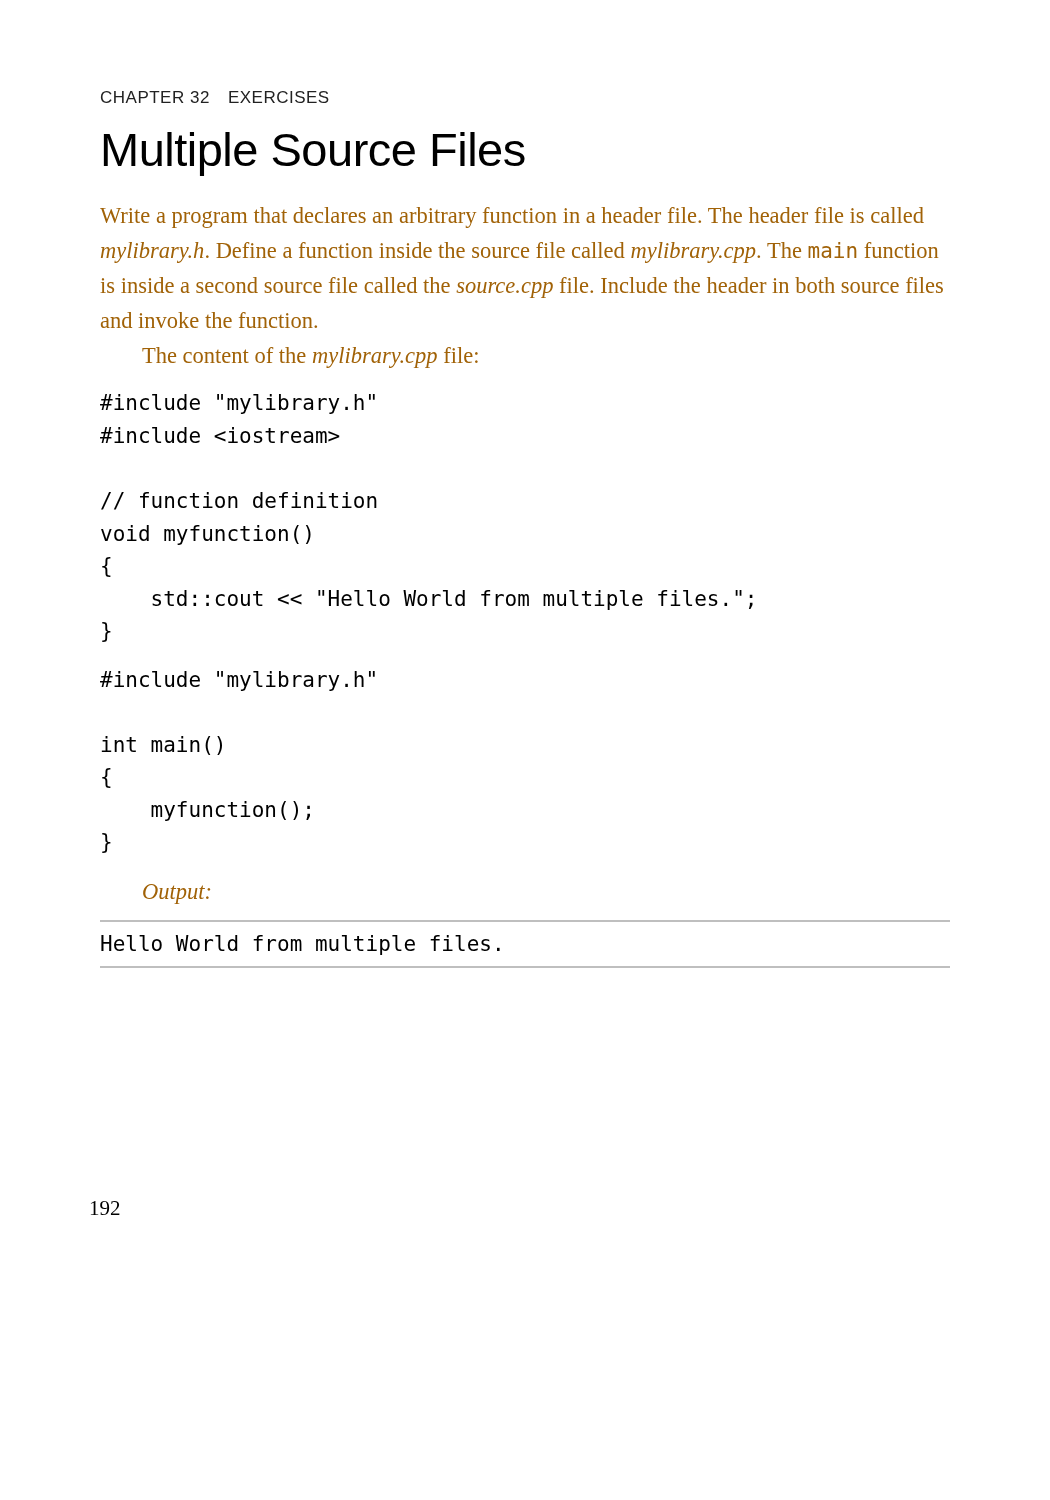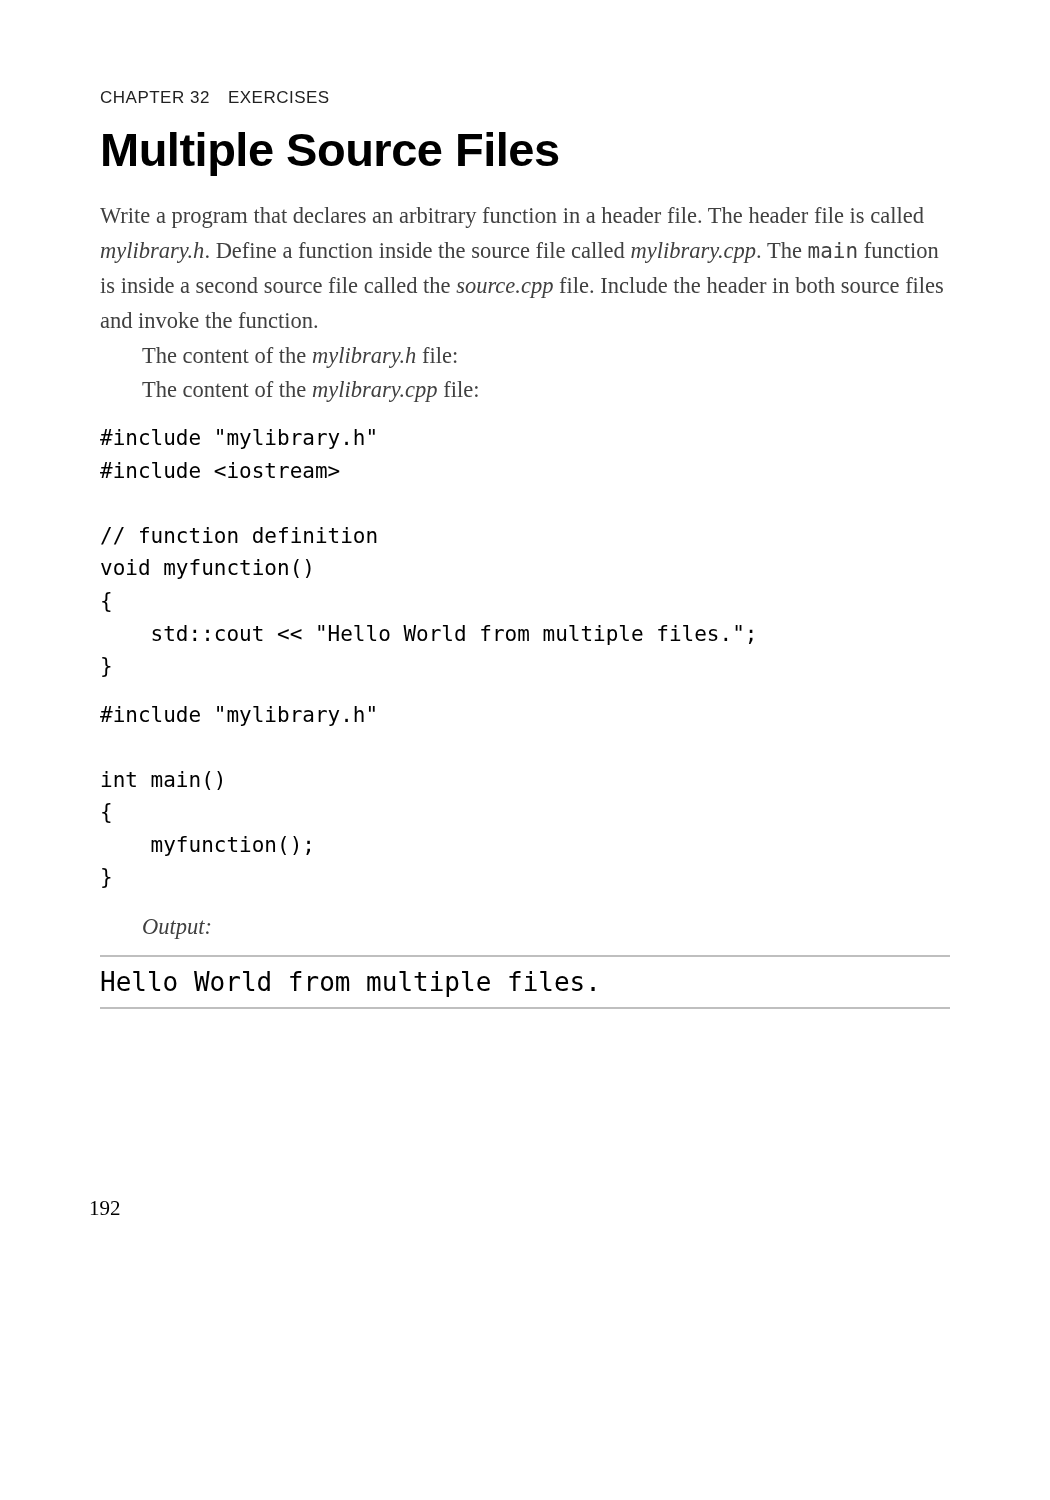--- a/index.html
+++ b/index.html
@@ -22,31 +22,31 @@
   .chapter-line {
     font-family: Arial, Helvetica, sans-serif;
     font-size: 17px;
     letter-spacing: 0.5px;
     color: #222;
     margin-bottom: 14px;
   }
   .chapter-line .gap { display: inline-block; width: 18px; }
   h1.title {
     font-family: Arial, Helvetica, sans-serif;
-    font-weight: 700;
+    font-weight: 400;
     font-size: 47px;
     letter-spacing: -0.5px;
     margin: 0 0 22px 0;
     color: #000;
   }
   p.body {
     font-size: 22.5px;
     line-height: 1.55;
     margin: 0 0 0 0;
-    color: #404040;
+    color: #a16207;
   }
   p.indent {
     text-indent: 42px;
   }
   .italic { font-style: italic; }
   .mono-inline {
     font-family: "DejaVu Sans Mono", Menlo, Consolas, monospace;
     font-size: 21px;
   }
   pre.code {
@@ -58,21 +58,21 @@
     color: #000;
   }
   .output-box {
     border-top: 2px solid #bfbfbf;
     border-bottom: 2px solid #bfbfbf;
     padding: 10px 0 10px 0;
     margin-top: 10px;
   }
   .output-box pre {
     font-family: "DejaVu Sans Mono", Menlo, Consolas, monospace;
-    font-size: 26px;
+    font-size: 21px;
     margin: 0;
   }
   .page-number {
     position: absolute;
     left: 89px;
     bottom: 70px;
     font-size: 21px;
     font-family: "Palatino Linotype", Palatino, serif;
   }
 </style>
@@ -84,23 +84,20 @@
   <div class="chapter-line">
     <span>CHAPTER 32</span><span class="gap"></span><span>EXERCISES</span>
   </div>
 
   <h1 class="title">Multiple Source Files</h1>
 
   <p class="body">
     <span>Write a program that declares an arbitrary function in a header file. The header file is called </span><span class="italic">mylibrary.h</span><span>. Define a function inside the source file called </span><span class="italic">mylibrary.cpp</span><span>. The </span><span class="mono-inline">main</span><span> function is inside a second source file called the </span><span class="italic">source.cpp</span><span> file. Include the header in both source files and invoke the function.</span>
   </p>
 
-  <p class="body indent">
-    <span>The content of the </span><span class="italic">mylibrary.h</span><span> file:</span>
-  </p>
 
 
   <p class="body indent">
     <span>The content of the </span><span class="italic">mylibrary.cpp</span><span> file:</span>
   </p>
 
   <pre class="code">#include "mylibrary.h"
 #include &lt;iostream&gt;
 
 // function definition

